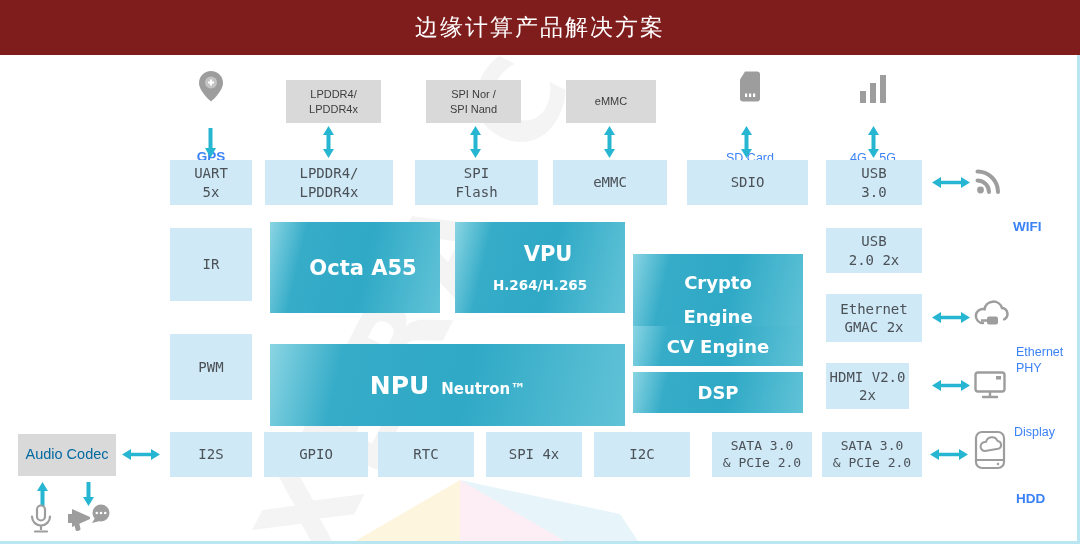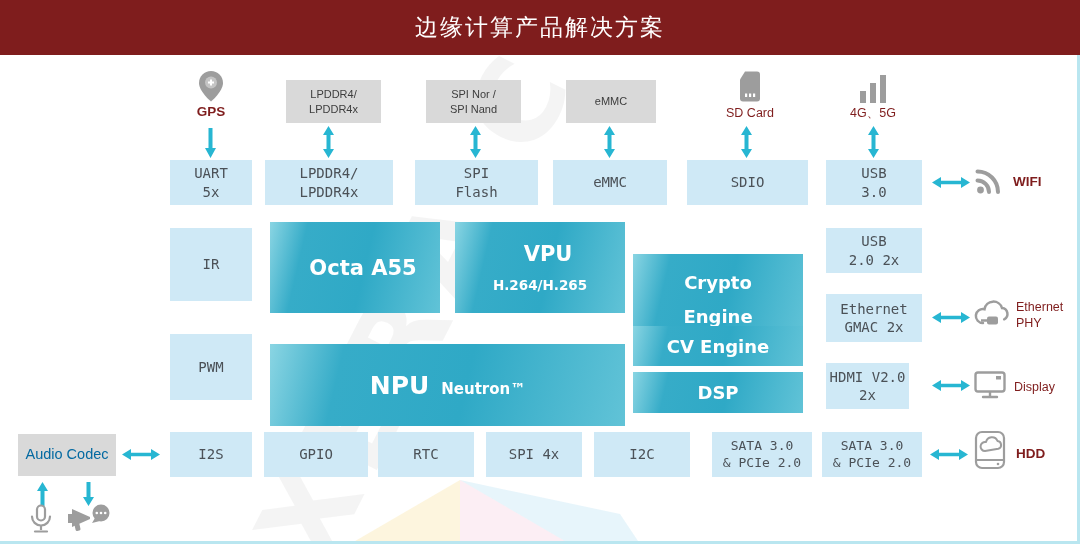--- a/index.html
+++ b/index.html
@@ -18,21 +18,21 @@
   .tb{position:absolute;background:linear-gradient(103deg,#8ad5e3 0%,#36acc8 20%,#2fa9c6 55%,#61c3d7 100%);
       color:#ffffff;display:flex;flex-direction:column;align-items:center;justify-content:center;
       text-align:center;font-family:"DejaVu Sans",sans-serif;font-weight:bold;white-space:pre-line;}
   .tb .t1{font-size:21px;margin-left:16px;}
   .tb .t2{font-size:13.5px;margin-top:11px;}
   .tb.two{font-size:18px;line-height:1.85;margin-top:32px;}
   .tb.one{font-size:18px;}
   .npu-row{display:flex;align-items:baseline;gap:12px;}
   .npu-t{font-size:25px;}
   .npu-s{font-size:15px;}
-  .cap{position:absolute;font-size:12.5px;color:#7f1d1d;text-align:center;white-space:pre-line;line-height:1.25;}
+  .cap{position:absolute;font-size:12.5px;color:#3b82f6;text-align:center;white-space:pre-line;line-height:1.25;margin-top:45px;}
   .cap.b{font-weight:bold;font-size:13.5px;}
   .cap.left{text-align:left;}
   .ic{position:absolute;}
   .wm-text{position:absolute;left:30px;top:230px;width:780px;text-align:center;
            transform:rotate(-63deg);font-family:"DejaVu Sans",sans-serif;font-weight:bold;
            font-size:115px;letter-spacing:14px;color:rgba(150,150,150,0.10);pointer-events:none;}
   .bord{position:absolute;background:#b9e6f0;}
 </style>
 </head>
 <body>

